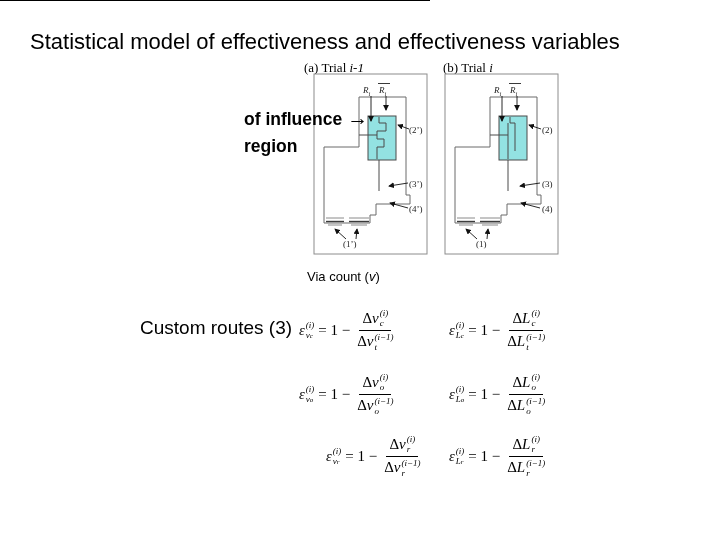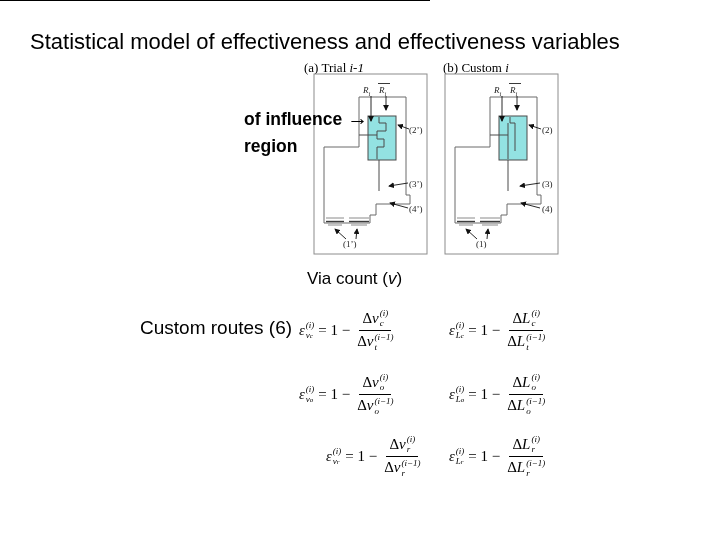--- a/index.html
+++ b/index.html
@@ -17,21 +17,21 @@
   .route{fill:none;stroke:#4a4a4a;stroke-width:1;}
   .arrowline{stroke:#111;stroke-width:0.9;fill:none;}
   .hl{stroke:#8a8a8a;stroke-width:1;}
   .hl2{stroke:#3c3c3c;stroke-width:1.4;}
   .svgtext{font-family:"Liberation Serif",serif;font-size:9px;fill:#222;}
   .ritalic{font-style:italic;}
   .rsub{font-size:6.5px;}
   .overbar{stroke:#222;stroke-width:0.9;}
   .region-label{left:244px;top:104px;font-size:17.5px;font-weight:bold;line-height:27px;z-index:5;white-space:nowrap;}
   .region-arrow{font-size:21px;font-weight:bold;margin-left:5px;}
-  .colhead{font-size:17px;white-space:nowrap;}
+  .colhead{font-size:13px;white-space:nowrap;}
   .colhead i{font-style:italic;font-family:"Liberation Sans",sans-serif;}
   .rowlabel{font-size:19px;white-space:nowrap;}
   .formula{display:flex;align-items:center;height:60px;font-family:"Liberation Serif",serif;font-size:15px;}
   .sv{display:inline-flex;align-items:center;}
   .eps{font-style:italic;font-size:14.5px;}
   .delta{font-style:normal;}
   .var{font-style:italic;}
   .stk{display:inline-flex;flex-direction:column;align-items:flex-start;font-size:9px;line-height:1.15;margin-left:1px;}
   .s-sup,.s-sub{font-style:italic;white-space:nowrap;}
   .s-tiny{font-size:7px;font-style:italic;}
@@ -46,21 +46,21 @@
 <div id="stage">
 
   <div class="abs artifact"></div>
 
   <div class="abs title">Statistical model of effectiveness and effectiveness variables</div>
 
   <div class="abs caption" style="left:304px;top:60px">
     <span>(a) Trial </span><i>i-1</i>
   </div>
   <div class="abs caption" style="left:443px;top:60px">
-    <span>(b) Custom </span><i>i</i>
+    <span>(b) Trial </span><i>i</i>
   </div>
 
   <svg width="0" height="0" style="position:absolute">
     <defs>
       <marker id="arr" viewBox="0 0 10 10" refX="8.5" refY="5" markerWidth="6.5" markerHeight="6.5" orient="auto-start-reverse">
         <path d="M0,0 L10,5 L0,10 z" fill="#111"></path>
       </marker>
     </defs>
   </svg>
 
@@ -128,21 +128,21 @@
 
   <div class="abs region-label">
     <div><span>of influence</span><span class="region-arrow">→</span></div>
     <div>region</div>
   </div>
 
   <div class="abs colhead" style="left:307px;top:269px">
     <span>Via count (</span><i>v</i><span>)</span>
   </div>
 
-  <div class="abs rowlabel" style="left:140px;top:317px">Custom routes (6)</div>
+  <div class="abs rowlabel" style="left:140px;top:317px">Custom routes (3)</div>
 
   <div class="abs formula" style="left:299px;top:300px">
       <span class="sv">
         <span class="eps">ε</span>
         <span class="stk">
           <span class="s-sup">(i)</span>
           <span class="s-sub">v<span class="s-tiny">c</span></span>
         </span>
       </span>
       <span class="eq">= 1 −</span>

